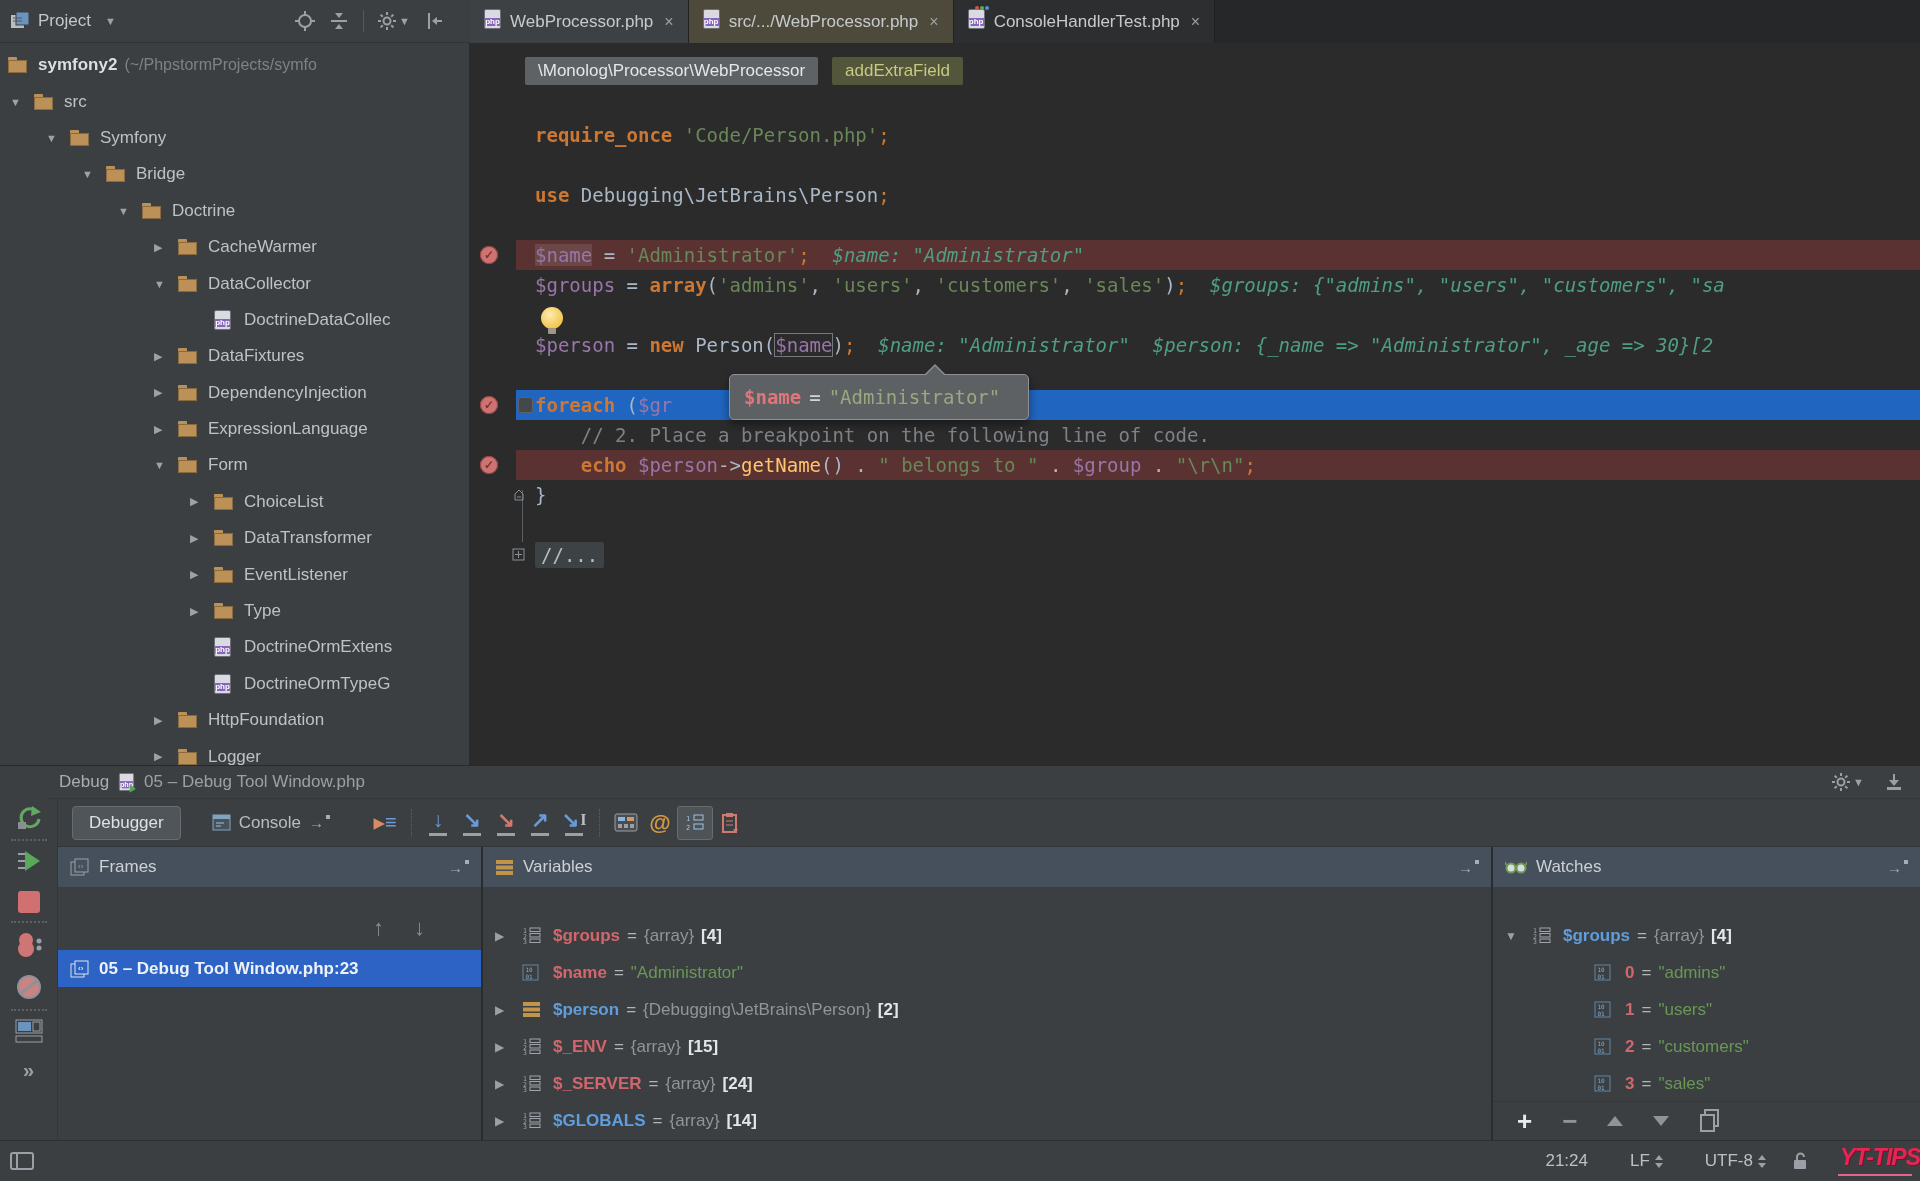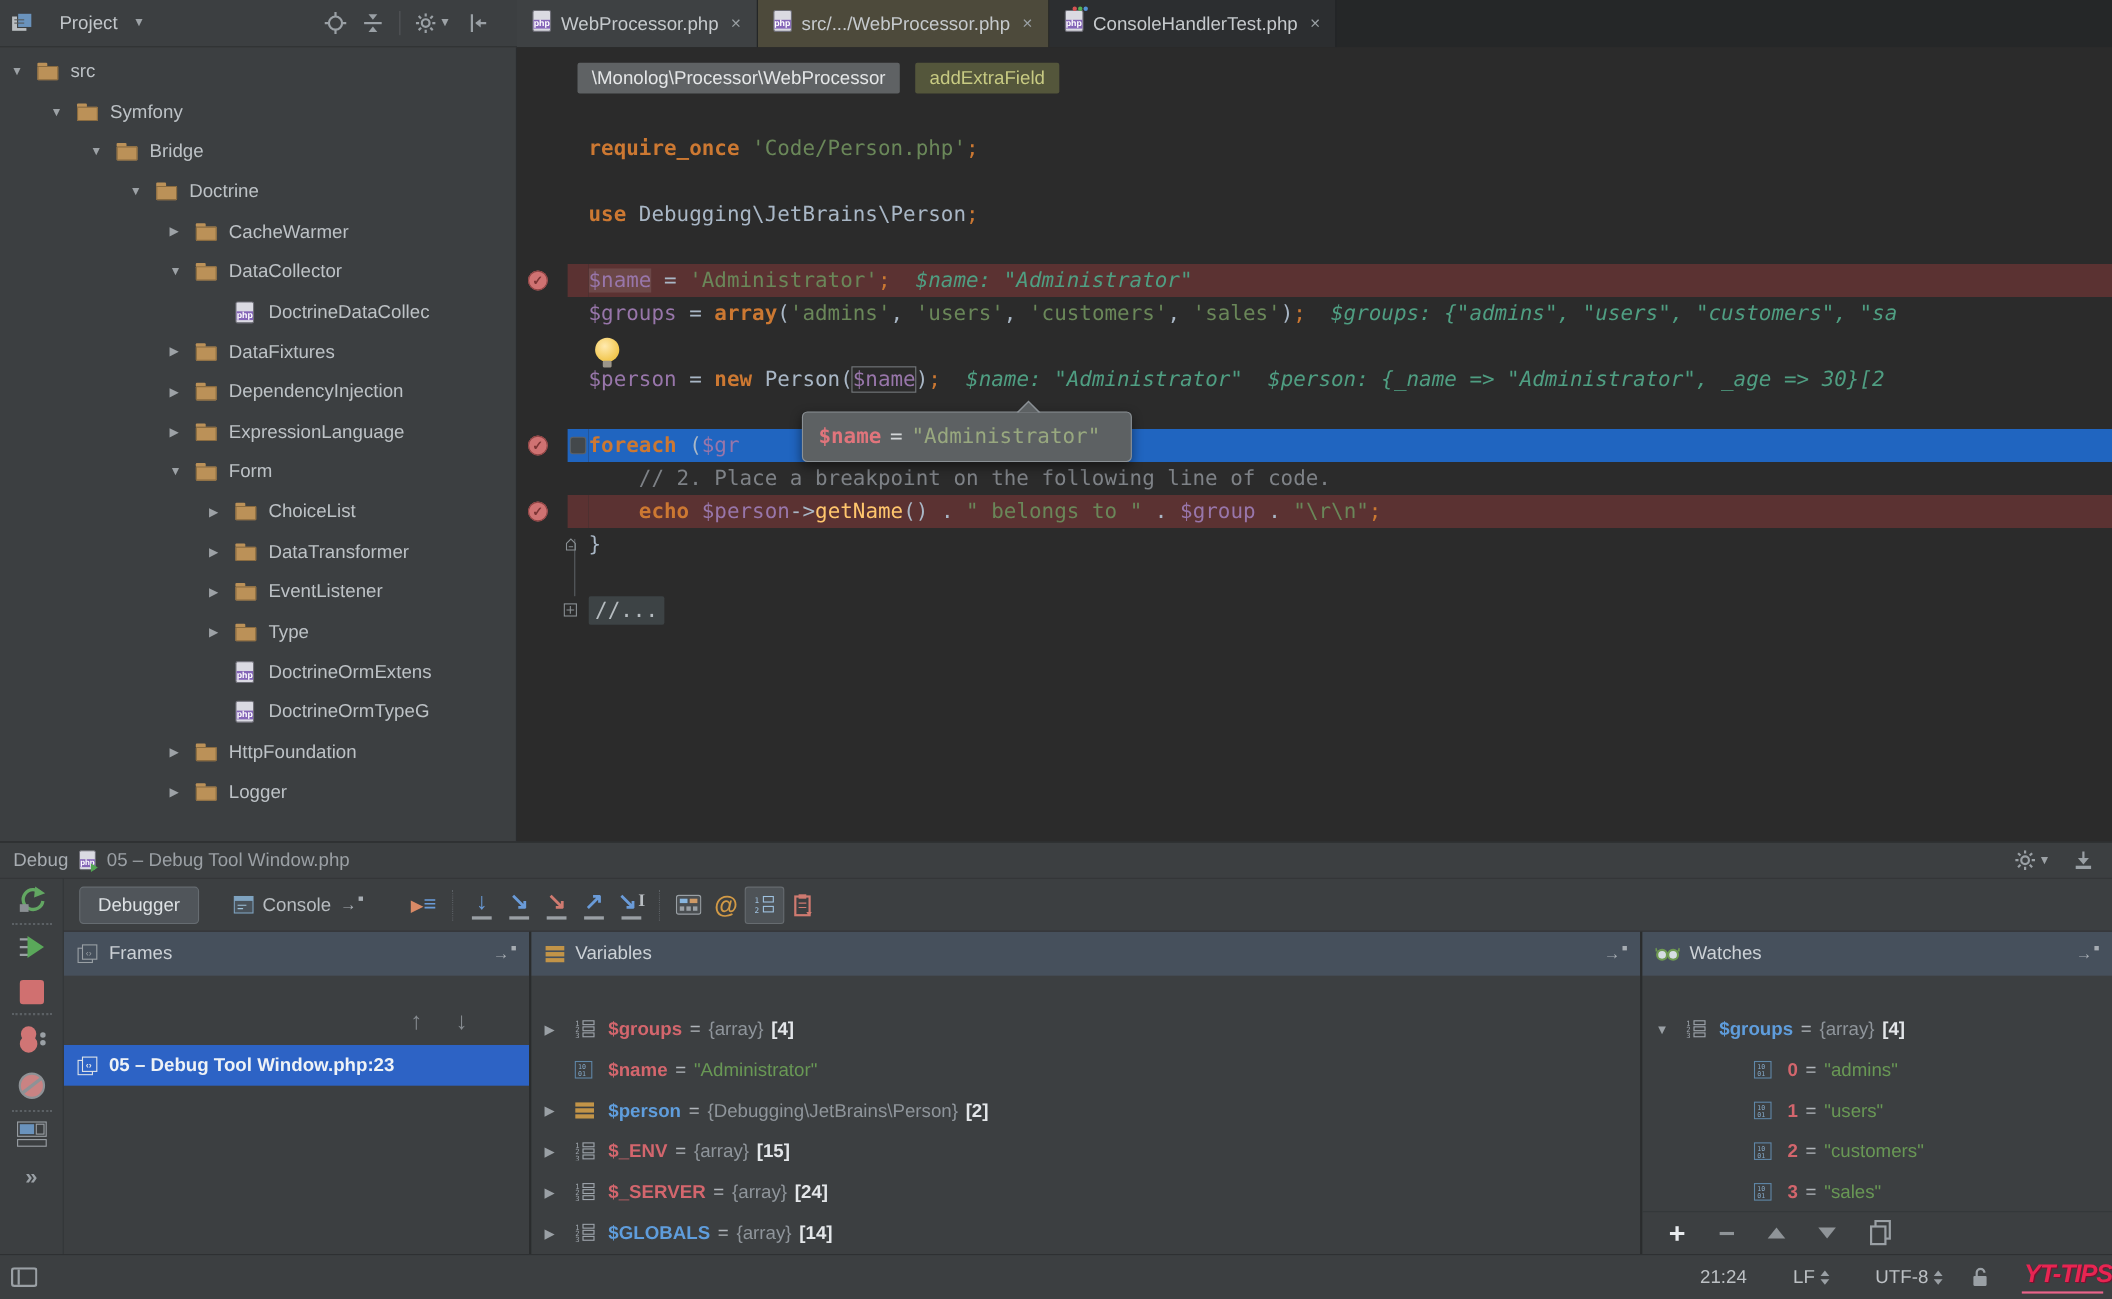--- a/index.html
+++ b/index.html
@@ -1,21 +1,21 @@
 <!DOCTYPE html>
 <html><head>
 <meta charset="utf-8">
 <style>
   html,body{margin:0;padding:0;background:#1e1f20;}
   body{width:1920px;height:1181px;overflow:hidden;font-family:"Liberation Sans",sans-serif;-webkit-font-smoothing:antialiased;}
   .app{position:relative;width:1920px;height:1181px;background:#2b2b2b;}
 
   
   .proj-head{position:absolute;left:0;top:0;width:470px;height:43px;background:#3c3f41;display:flex;align-items:center;border-bottom:1px solid #303234;box-sizing:border-box;}
-  .proj-label{color:#c3c7cb;font-size:17px;margin-left:24px;}
+  .proj-label{color:#c3c7cb;font-size:17px;margin-left:8px;}
   .dd-arrow{color:#9da2a6;font-size:11px;margin-left:14px;}
   .head-icons{margin-left:auto;display:flex;align-items:center;gap:14px;margin-right:26px;}
   .head-icons .vsep{width:1px;height:22px;background:#54585b;}
   .svgbtn{display:inline-flex;align-items:center;}
   .tabbar{position:absolute;left:470px;top:0;right:0;height:43px;background:#252728;display:flex;}
   .tab{display:flex;align-items:center;padding:0 14px;gap:9px;font-size:17px;color:#c6cacd;border-right:1px solid #1f2122;}
   .tab.normal{background:#3e4143;}
   .tab.active{background:#4d4a3b;}
   .tab.dark{background:#2c2e30;}
   .tab-close{color:#9aa0a4;font-size:16px;margin-left:2px;}
@@ -72,21 +72,21 @@
   .bulb::after{content:"";position:absolute;left:7px;top:21px;width:8px;height:6px;background:#9b958a;border-radius:1px;}
   .tooltip{position:absolute;left:259px;top:331px;width:300px;height:46px;background:#5d6163;border:1px solid #8b9196;border-radius:5px;box-shadow:0 4px 10px rgba(0,0,0,.45);display:flex;align-items:center;padding:0 14px;gap:8px;font-family:"DejaVu Sans Mono",monospace;font-size:19px;z-index:5;box-sizing:border-box;}
   .tooltip::before{content:"";position:absolute;left:194px;top:-22px;border:11px solid transparent;border-bottom-color:#8b9196;}
   .tooltip::after{content:"";position:absolute;left:196px;top:-18px;border:9px solid transparent;border-bottom-color:#5d6163;}
   .tt-name{color:#e0757c;font-weight:bold;}
   .tt-eq{color:#d3d6d8;}
   .tt-val{color:#a3b584;opacity:.85;}
 
   
   .debug{position:absolute;left:0;top:765px;width:1920px;height:375px;background:#3c3f41;border-top:1px solid #282a2c;box-sizing:border-box;}
-  .dbg-head{height:33px;display:flex;align-items:center;padding-left:12px;gap:9px;border-bottom:1px solid #333638;box-sizing:border-box;}
+  .dbg-head{height:33px;display:flex;align-items:center;padding-left:12px;gap:9px;border-bottom:1px solid #333638;box-sizing:border-box;margin-left:47px;}
   .dbg-head .tool{color:#a8adb2;font-size:17px;}
   .dbg-head .session{color:#9ba0a5;font-size:17px;}
   .dbg-head-icons{margin-left:auto;display:flex;align-items:center;gap:20px;margin-right:16px;}
   .dbg-body{position:absolute;top:33px;left:0;right:0;bottom:0;}
   .strip{position:absolute;left:0;top:0;width:58px;bottom:0;display:flex;flex-direction:column;align-items:center;border-right:1px solid #333638;box-sizing:border-box;}
   .strip .sp6{height:6px;} .strip .g20{height:14px;} .strip .g24{height:16px;}
   .dotsep-h{width:36px;border-top:2px dotted #5c6165;margin:8px 0;}
   .chev{color:#9aa0a5;font-size:20px;font-weight:bold;}
   .dbg-toolbar{position:absolute;left:58px;top:0;right:0;height:48px;display:flex;align-items:center;border-bottom:1px solid #333638;box-sizing:border-box;}
   .dtab{display:flex;align-items:center;gap:8px;padding:6px 16px;font-size:17px;color:#b8bdc1;margin-left:14px;border:1px solid transparent;}
@@ -218,20 +218,27 @@
             <i></i>
             <i></i>
             <i></i>
           </span></span>
         <span class="tab-label">ConsoleHandlerTest.php</span>
         <span class="tab-close">×</span>
       </div>
     </div>
 
   <div class="tree-panel">
+      <div class="trow" style="padding-left: 8px;">
+        <span class="ticon">
+          <span class="foldic"></span>
+        </span>
+        <span class="tlabel troot">symfony2</span>
+        <span class="tpath">(~/PhpstormProjects/symfo</span>
+      </div>
       <div class="trow" style="padding-left: 10px;">
         <span class="tarrow">▼</span>
         <span class="ticon">
           <span class="foldic"></span>
         </span>
         <span class="tlabel">src</span>
       </div>
       <div class="trow" style="padding-left: 46px;">
         <span class="tarrow">▼</span>
         <span class="ticon">

